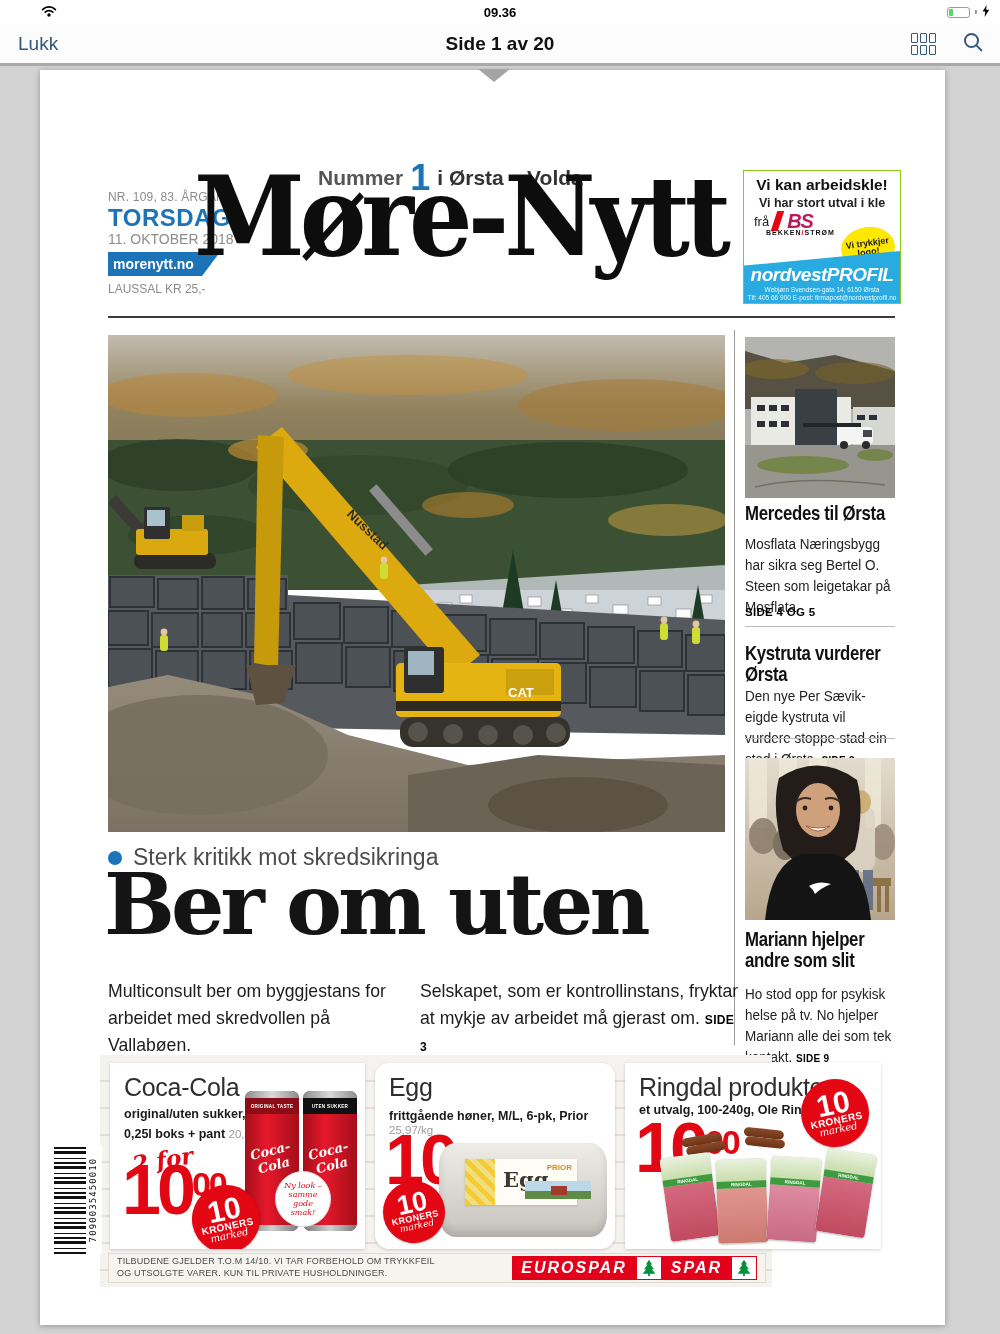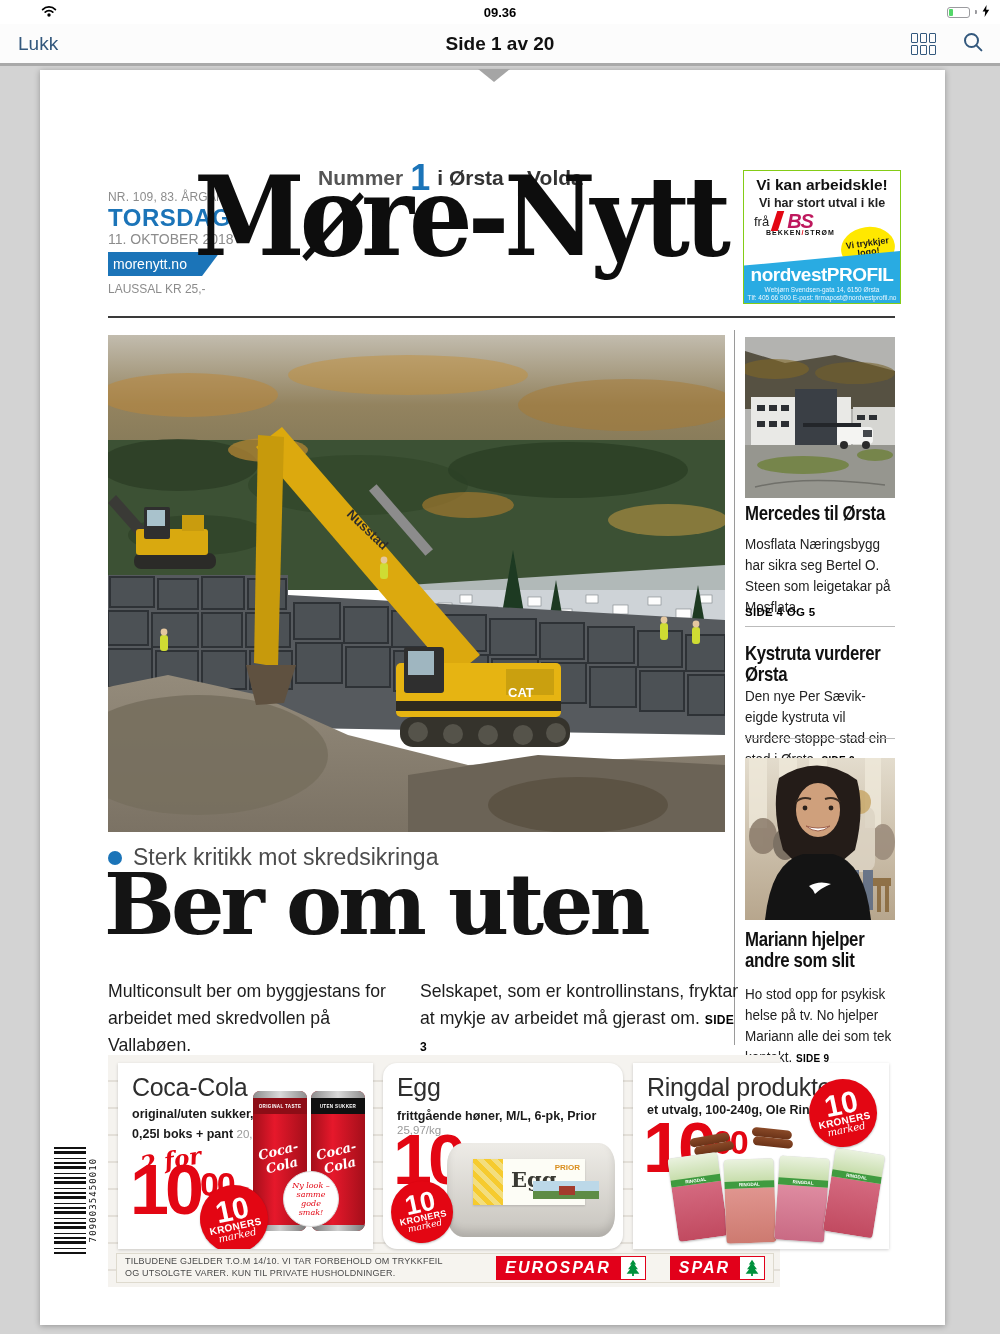--- a/index.html
+++ b/index.html
@@ -30,21 +30,21 @@
 
   
   .sheet { position:absolute; left:40px; top:70px; width:905px; height:1255px; background:#fff;
     box-shadow:0 1px 6px rgba(0,0,0,.3); z-index:10; }
   .abs { position:absolute; }
 
   
   .mh-issue { left:68px; top:120px; font-size:12px; color:#8c8c8c; letter-spacing:.2px; }
   .mh-day { left:68px; top:134px; font-size:24px; font-weight:bold; color:#1b74b8; letter-spacing:.5px; }
   .mh-date { left:68px; top:161px; font-size:14px; color:#8c8c8c; }
-  .mh-site { left:68px; top:182px; width:112px; background:#1b74b8; color:#fff; font-weight:normal;
+  .mh-site { left:68px; top:182px; width:112px; background:#1b74b8; color:#fff; font-weight:bold;
     font-size:14px; padding:4px 12px 4px 5px; clip-path:polygon(0 0,100% 0,84% 100%,0 100%); }
   .mh-price { left:68px; top:212px; font-size:12px; color:#8c8c8c; }
   .mh-tagline { left:278px; top:94px; display:flex; align-items:center; gap:7px; }
   .mh-tag-pre { font-size:21px; color:#555; font-weight:bold; }
   .mh-tag-num { font-size:36px; color:#1b74b8; font-weight:bold; line-height:.8; }
   .mh-tag-post { font-size:21px; color:#333; font-weight:bold; }
   .mh-logo { left:140px; top:82px; width:560px; text-align:center; font-family:"DejaVu Serif", serif;
     font-weight:bold; font-size:100px; letter-spacing:-5px; color:#0d0d0d; transform:scaleY(1.1);
     transform-origin:top center; white-space:nowrap; }
 
@@ -56,21 +56,21 @@
   .mha-fra { font-size:13px; color:#222; }
   .mha-bs { font-size:20px; font-weight:bold; font-style:italic; color:#be185d; letter-spacing:-1px; line-height:.9; }
   .mha-bs-slash { display:inline-block; width:7px; height:20px; background:#e30613; transform:skewX(-18deg); margin-right:1px; }
   .mha-sub { font-size:7px; font-weight:bold; color:#111; letter-spacing:1px; margin-left:22px; margin-top:-2px; }
   .mha-sub .r { color:#e30613; }
   .mha-bubble { position:absolute; right:5px; top:56px; width:54px; height:42px; background:#ffe800;
     border-radius:50%; transform:rotate(-8deg); display:flex; align-items:center; justify-content:center;
     text-align:center; font-size:9px; font-weight:bold; color:#1a1a1a; line-height:1.05; }
   .mha-banner { position:absolute; left:0; right:0; bottom:0; height:52px; background:#29abe2;
     clip-path:polygon(0 28%,100% 0,100% 100%,0 100%); text-align:center; }
-  .mha-name { font-size:19px; font-weight:bold; color:#fff; margin-top:13px; letter-spacing:-.5px; }
+  .mha-name { font-size:19px; font-weight:bold; font-style:italic; color:#fff; margin-top:13px; letter-spacing:-.5px; }
   .mha-small { font-size:6.5px; color:#eaf7ff; line-height:1.3; }
 
   .mh-rule { left:68px; top:246px; width:787px; height:2px; background:#3a3a3a; }
   .v-rule { left:694px; top:260px; width:1px; height:715px; background:#9a9a9a; }
 
   
   .photo-main { left:68px; top:265px; width:617px; height:497px; overflow:hidden; }
   .photo-main svg, .sb-photo svg { display:block; width:100%; height:100%; }
 
   
@@ -87,21 +87,21 @@
   
   .sb-photo { left:705px; width:150px; height:161px; overflow:hidden; }
   .sb-h { left:705px; width:190px; font-size:21px; font-weight:bold; color:#111; line-height:1.0;
     letter-spacing:-.4px; transform:scaleX(.8); transform-origin:left top; }
   .sb-b { left:705px; width:172px; font-size:15.5px; color:#222; line-height:1.35;
     transform:scaleX(.87); transform-origin:left top; }
   .sb-ref { font-size:11.5px; font-weight:bold; color:#000; letter-spacing:.3px; }
   .sb-hr { left:705px; width:150px; height:1px; background:#bbb; }
 
   
-  .retail { left:68px; top:985px; width:672px; height:232px;
+  .retail { left:60px; top:985px; width:672px; height:232px;
     background:repeating-linear-gradient(180deg,#f5f3ef 0 25px,#e3dfd8 25px 27px), #f2efe9; }
   .offer { position:absolute; top:8px; height:186px; background:#fff; box-shadow:0 1px 3px rgba(0,0,0,.18); overflow:hidden; }
   .offer-1 { left:10px; width:255px; }
   .offer-2 { left:275px; width:240px;border-radius:14px; }
   .offer-3 { left:525px; width:256px; }
   .of-title { position:absolute; left:14px; top:10px; font-size:25px; color:#2e2e2e; letter-spacing:-.3px; }
   .of-sub { position:absolute; left:14px; font-size:12.5px; font-weight:bold; color:#1a1a1a; }
   .of-unit { font-size:11.5px; font-weight:normal; color:#9a9a9a; }
   .two-for { position:absolute; left:22px; top:83px; font-family:"DejaVu Serif", serif; font-style:italic;
     font-weight:bold; color:#e30613; font-size:23px; transform:rotate(-9deg); }
@@ -150,21 +150,21 @@
   .pack-meat-1 { height:66%; background:linear-gradient(180deg,#d4697f,#c14a60); }
   .pack-meat-2 { height:66%; background:linear-gradient(180deg,#e0958f,#cd7a70); }
   .pack-meat-3 { height:66%; background:linear-gradient(180deg,#de8ba0,#c96a84); }
   .sausages { position:absolute; width:44px; height:26px; }
   .sausages span { position:absolute; width:40px; height:9px; border-radius:5px; background:linear-gradient(180deg,#8a4a28,#6b3318); }
 
   
   .ad-strip { position:absolute; left:8px; right:6px; top:198px; height:30px; background:#f6f4ef;
     border:1px solid #dedace; display:flex; align-items:center; justify-content:space-between; padding:0 8px; }
   .ad-disc { font-size:9px; color:#4a4a4a; line-height:1.3; letter-spacing:.2px; }
-  .store-logos { display:flex; align-items:center; gap:24px; }
+  .store-logos { display:flex; align-items:center; gap:0; }
   .slogo { display:flex; align-items:stretch; height:24px; }
   .slogo-red { background:#e2001a; color:#fff; font-weight:bold; font-size:16px; letter-spacing:2px;
     display:flex; align-items:center; padding:0 9px; font-style:italic; }
   .slogo-tree { width:26px; background:#fff; border:1px solid #e2001a; display:flex; align-items:center; justify-content:center; }
 
   
   .barcode { left:14px; top:1076px; width:48px; height:108px; }
   .barcode-inner { width:108px; height:48px; transform:rotate(-90deg) translateX(-108px); transform-origin:top left;
     display:flex; flex-direction:column; background:#fff; }
   .bc-stripes { height:32px;

